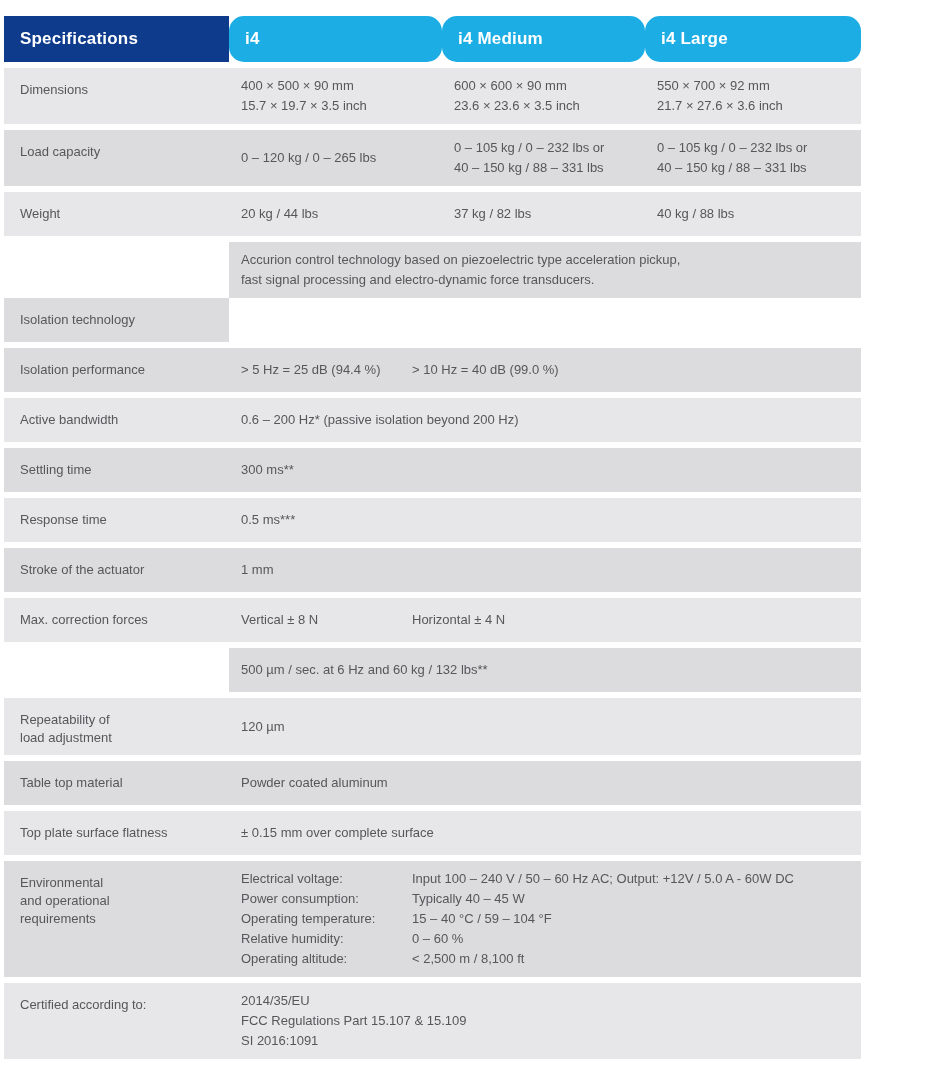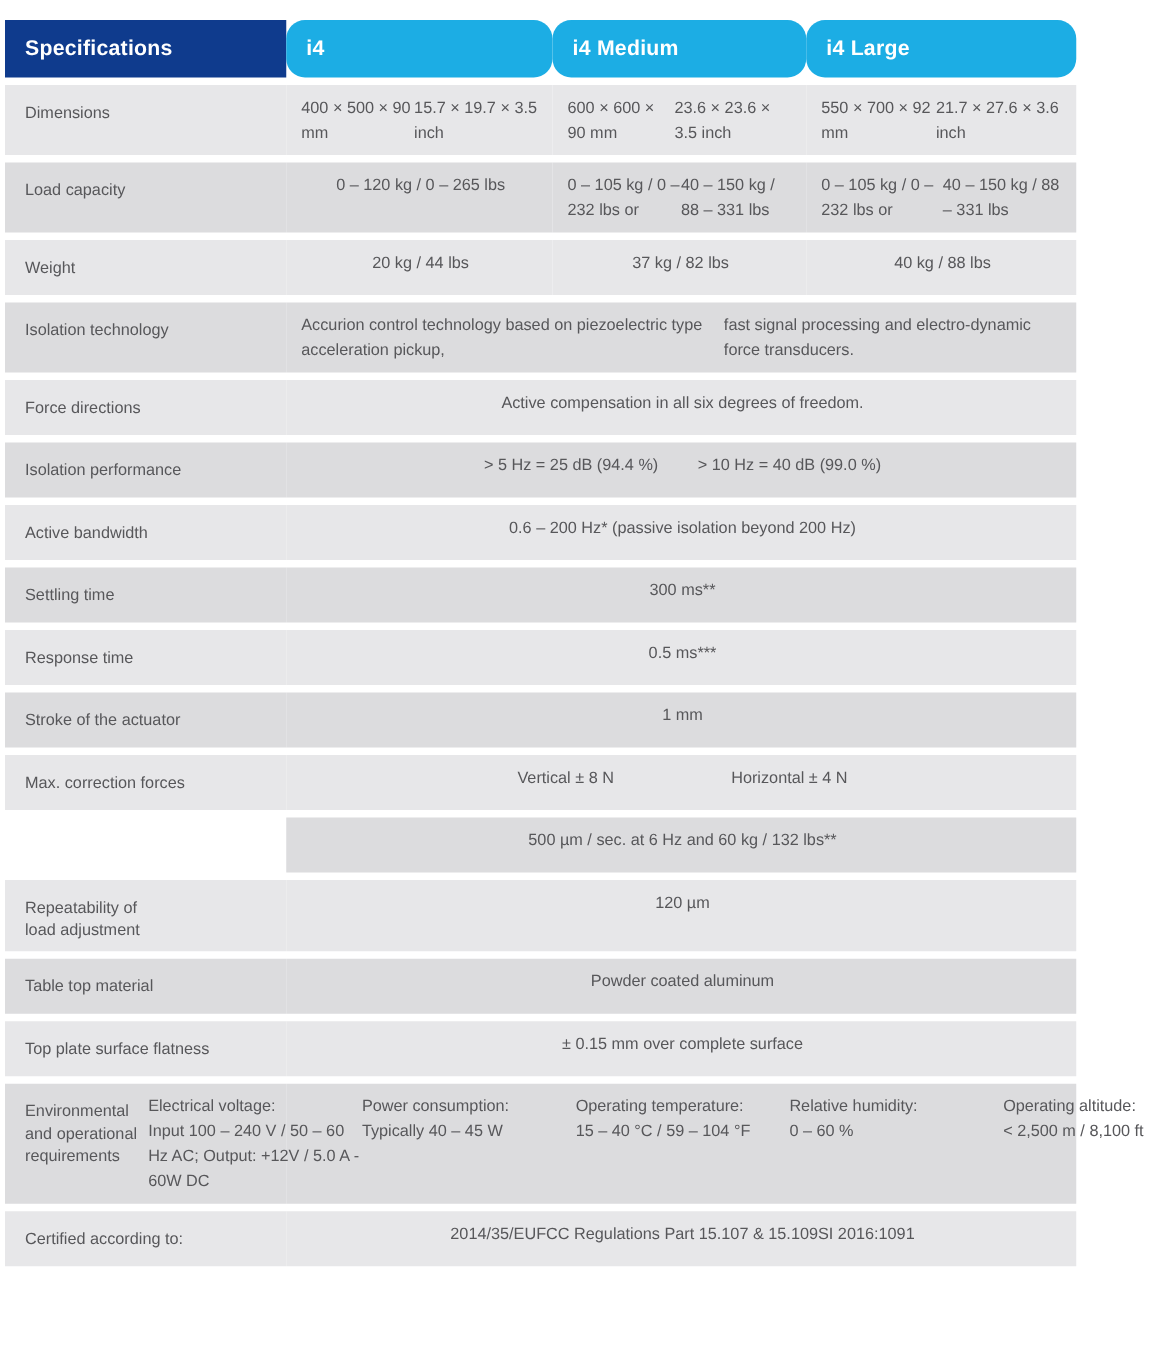--- a/index.html
+++ b/index.html
@@ -27,21 +27,21 @@
   .hdr-dark { background: var(--navy, #0f3b8d); }
   .hdr-cyan { background: var(--cyan, #1cade4); border-radius: 15px; }
   .cell { font-size: 13px; line-height: 20px; min-height: 44px; }
   .shade-light { background: var(--rowLight, #e7e7e9); }
   .shade-dark  { background: var(--rowDark, #dcdcde); }
   .label-cell {
     padding: 13px 10px 8px 16px;
     line-height: 18px;
   }
   .value-cell {
-    display: flex; flex-direction: row; justify-content: center;
+    display: flex; flex-direction: column; justify-content: center;
     padding: 8px 10px 8px 12px;
   }
   .span-cell { grid-column: 2 / 5; }
   .seg-first { display: inline-block; width: 171px; }
   .kv-key { display: inline-block; width: 171px; }
 </style>
 </head>
 <body style="--navy: #0f3b8d; --cyan: #1cade4; --rowLight: #e7e7e9; --rowDark: #dcdcde; --text: #57575a;">
 
 <div class="spec-table">
@@ -93,34 +93,26 @@
           <div class="line">20 kg / 44 lbs</div>
         </div>
         <div class="cell value-cell shade-light">
           <div class="line">37 kg / 82 lbs</div>
         </div>
         <div class="cell value-cell shade-light">
           <div class="line">40 kg / 88 lbs</div>
         </div>
       </div>
       <div class="grid-row">
-        <div class="cell label-cell shade-dark">
-          <div class="line">Isolation technology</div>
-        </div>
         <div class="cell value-cell span-cell shade-dark">
           <div class="line">Accurion control technology based on piezoelectric type acceleration pickup,</div>
           <div class="line">fast signal processing and electro-dynamic force transducers.</div>
         </div>
-      </div>
-      <div class="grid-row">
-        <div class="cell label-cell shade-light">
-          <div class="line">Force directions</div>
-        </div>
-        <div class="cell value-cell span-cell shade-light">
-          <div class="line">Active compensation in all six degrees of freedom.</div>
+        <div class="cell label-cell shade-dark">
+          <div class="line">Isolation technology</div>
         </div>
       </div>
       <div class="grid-row">
         <div class="cell label-cell shade-dark">
           <div class="line">Isolation performance</div>
         </div>
         <div class="cell value-cell span-cell shade-dark">
           <div class="line"><div class="seg-first">&gt; 5 Hz = 25 dB (94.4 %)</div><div class="seg-second" style="display: inline;">&gt; 10 Hz = 40 dB (99.0 %)</div></div>
         </div>
       </div>

